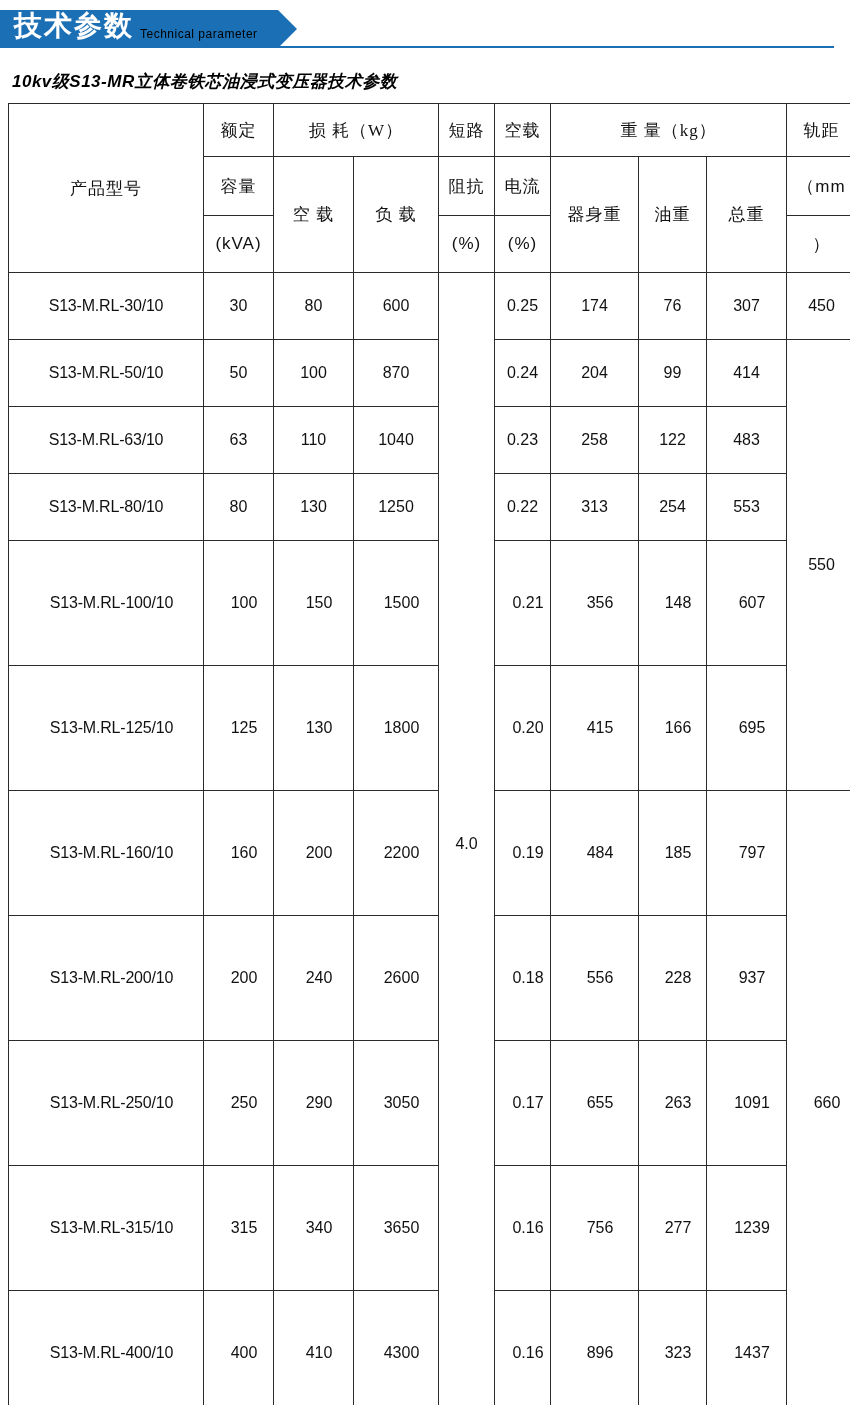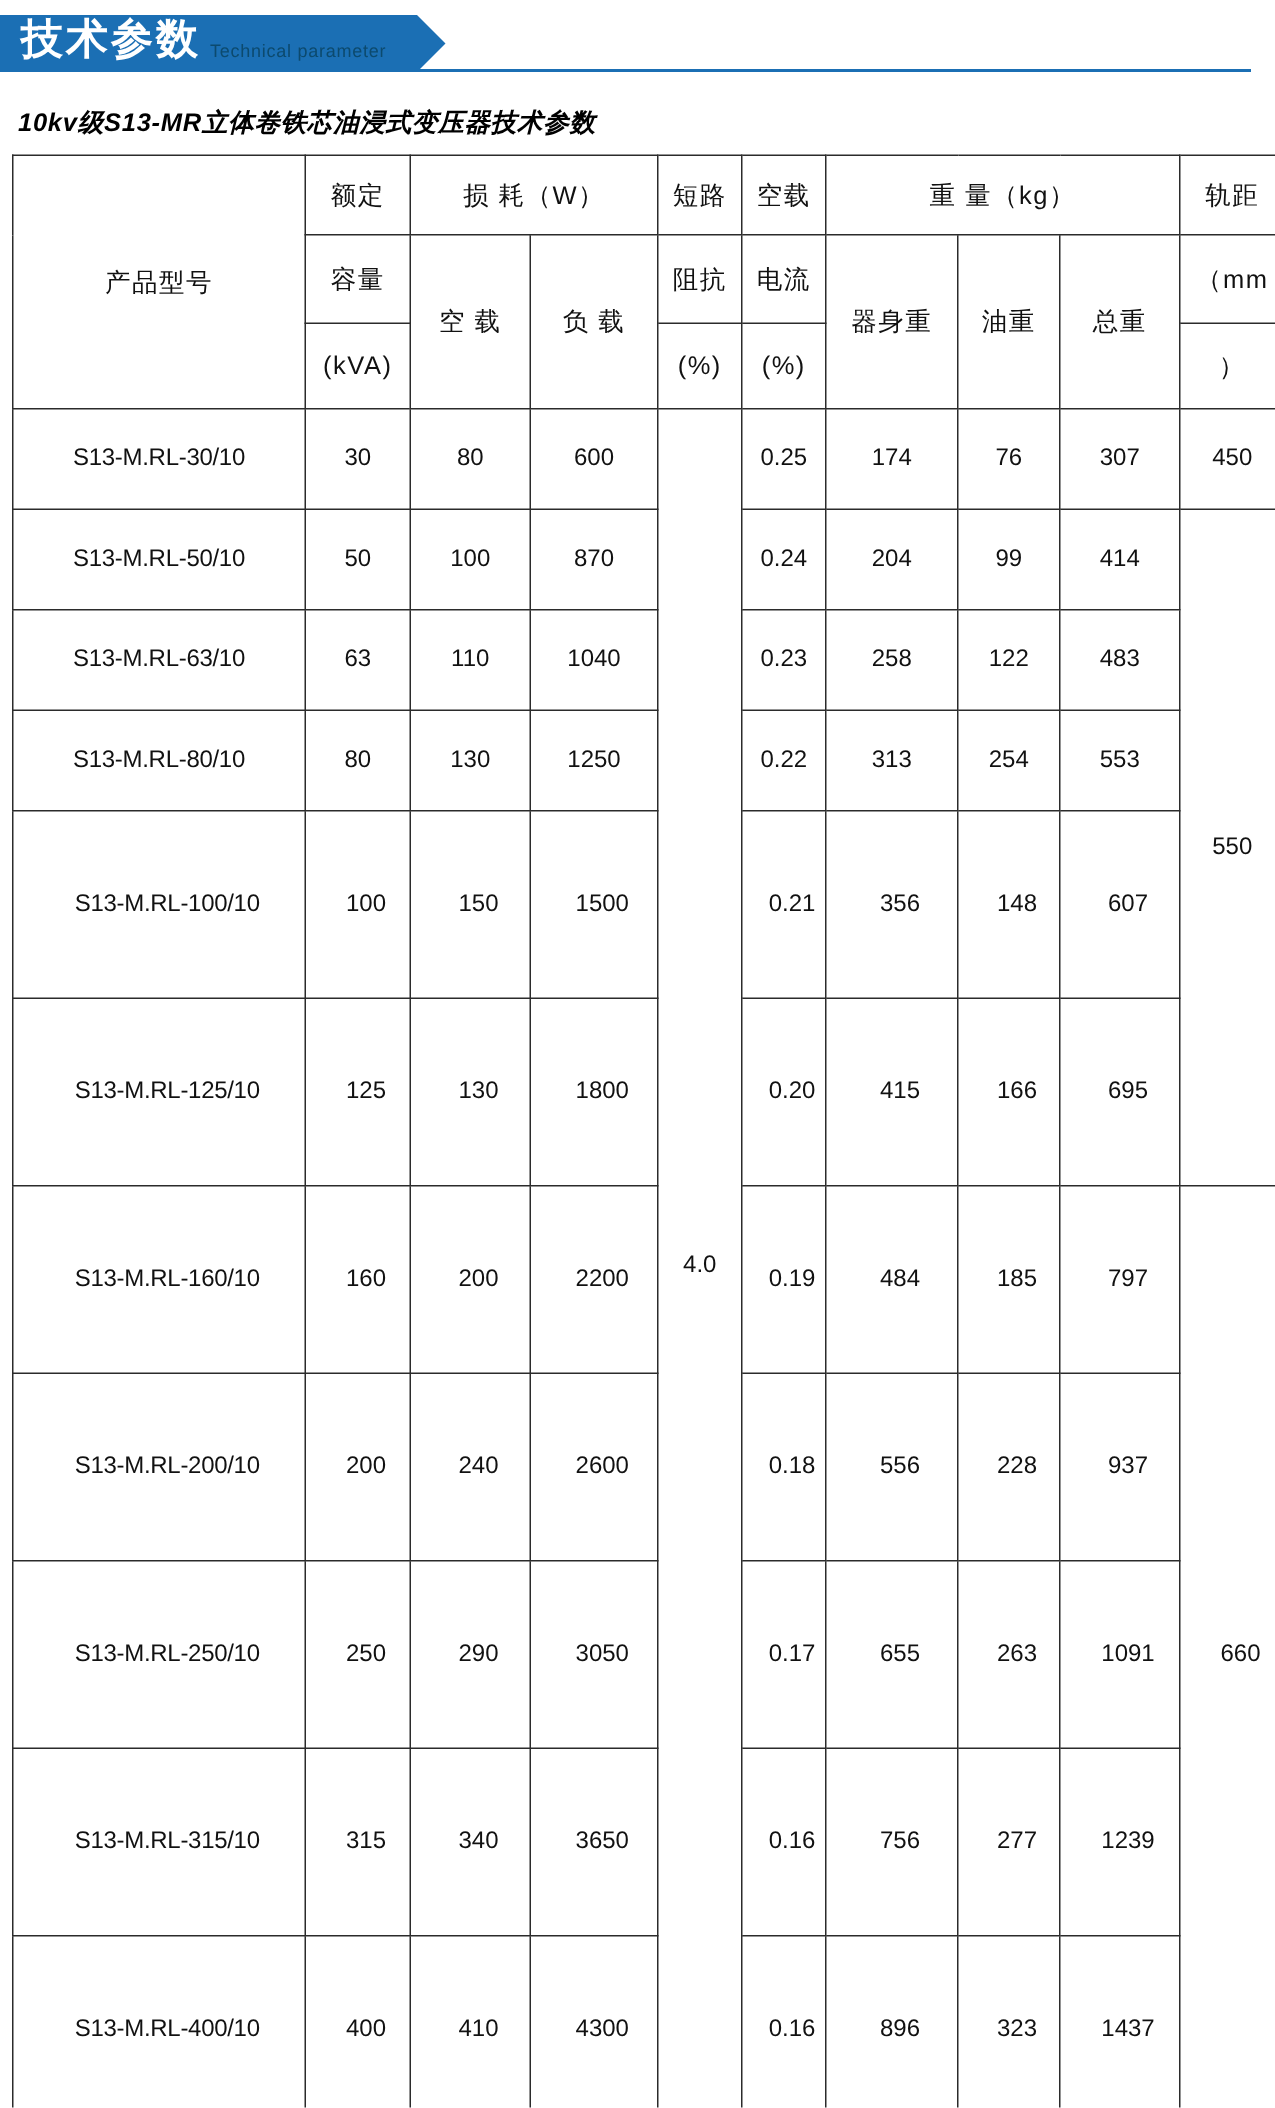--- a/index.html
+++ b/index.html
@@ -59,21 +59,21 @@
     font-weight: bold;
     color: #ffffff;
     letter-spacing: 2px;
     line-height: 36px;
   }
   .banner-en {
     position: absolute;
     left: 140px;
     top: 26px;
     font-size: 12px;
-    color: #0c4a6e;
+    color: #000000;
     letter-spacing: 0.5px;
     line-height: 16px;
   }
 
   
   .doc-title {
     margin: 16px 0 10px 12px;
     font-size: 17px;
     font-weight: bold;
     letter-spacing: 0.5px;
@@ -97,21 +97,21 @@
     vertical-align: middle;
     font-weight: normal;
     font-size: 16px;
     color: #111111;
     padding: 2px 1px;
   }
   table.spec thead th {
     font-size: 17px;
     letter-spacing: 1px;
   }
-  .hdr-row1 th { height: 48px; }
+  .hdr-row1 th { height: 48px; font-family: Liberation Serif, serif; }
   .hdr-row2 th { height: 54px; }
   .hdr-row3 th { height: 52px; }
 
   td.model {
     text-align: left;
     padding-left: 6px;
     font-size: 16.5px;
     letter-spacing: -0.2px;
   }
   tr.r-short td { height: 62px; }

